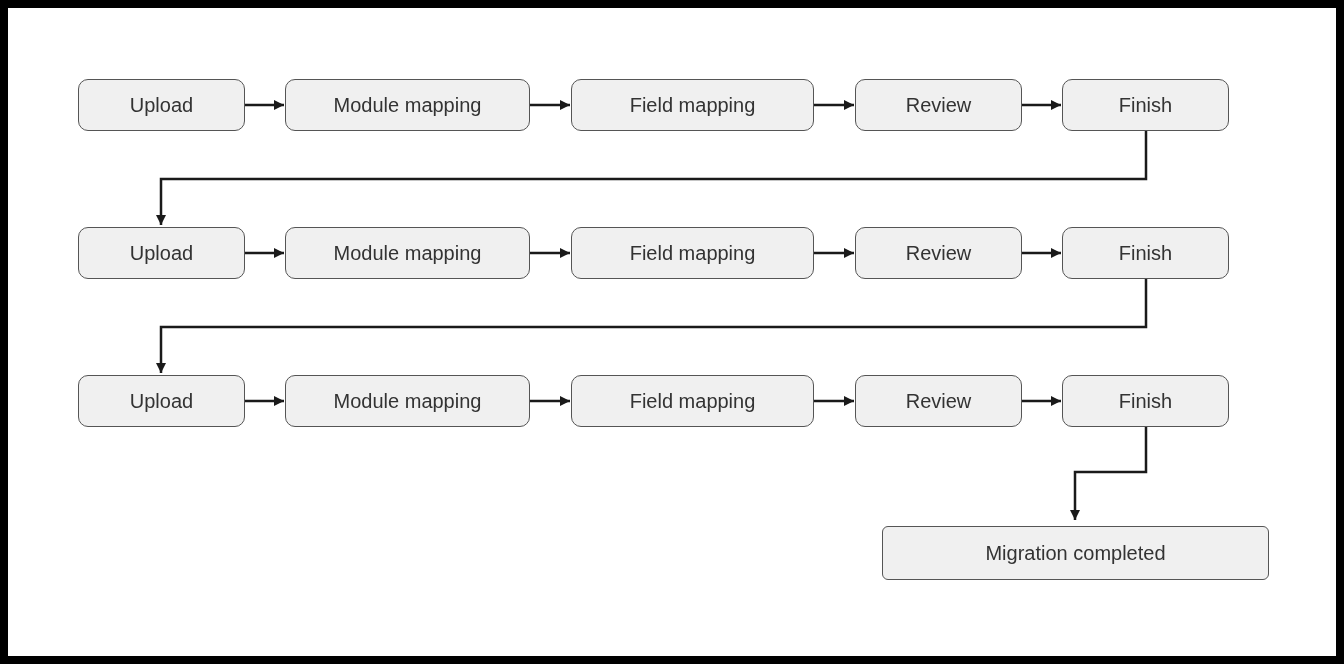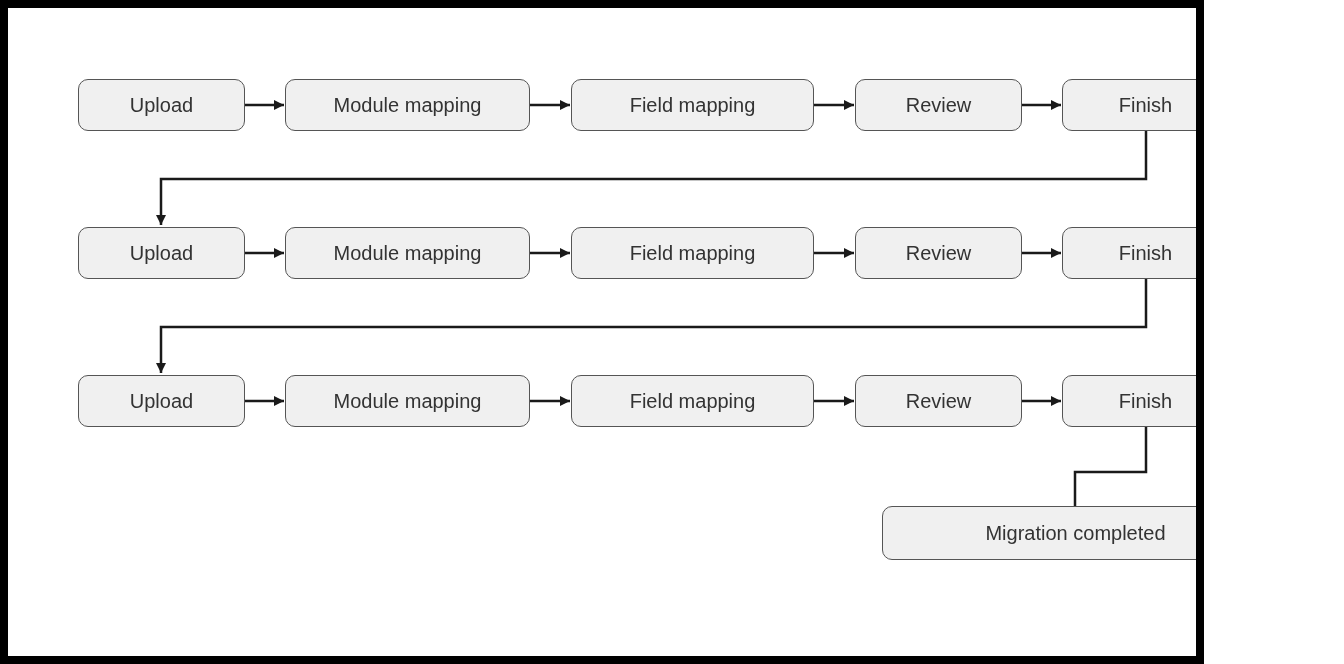--- a/index.html
+++ b/index.html
@@ -3,21 +3,21 @@
 <meta charset="utf-8">
 <style>
   html, body {
     margin: 0;
     padding: 0;
     background: #ffffff;
     font-family: "Liberation Sans", "DejaVu Sans", sans-serif;
   }
   .frame {
     position: relative;
-    width: 1204px;
+    width: 1344px;
     height: 664px;
     background: var(--c-background, #ffffff);
     overflow: hidden;
   }
   
   .frame::after {
     content: "";
     position: absolute;
     inset: 0;
     border: 8px solid var(--c-frame, #000000);
@@ -132,17 +132,17 @@
   <div class="node" style="left:571px; top:375px; width:243px;">
       <span>Field mapping</span>
     </div>
   <div class="node" style="left:855px; top:375px; width:167px;">
       <span>Review</span>
     </div>
   <div class="node" style="left:1062px;top:375px; width:167px;">
       <span>Finish</span>
     </div>
 
-  <div class="node node--final" style="left:882px; top:506px; width:387px;">
+  <div class="node node--final" style="left:882px; top:526px; width:387px;border-radius:6px;">
       <span>Migration completed</span>
     </div>
 
 </div>
 
 </body></html>

